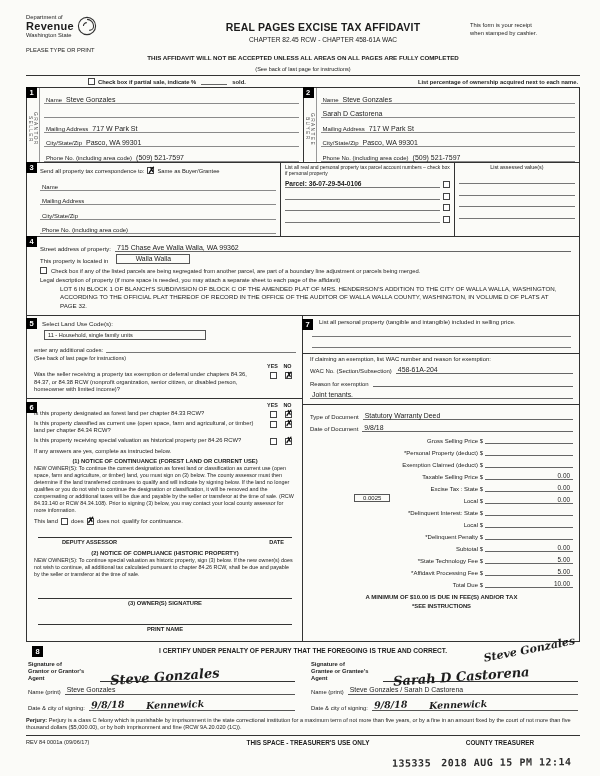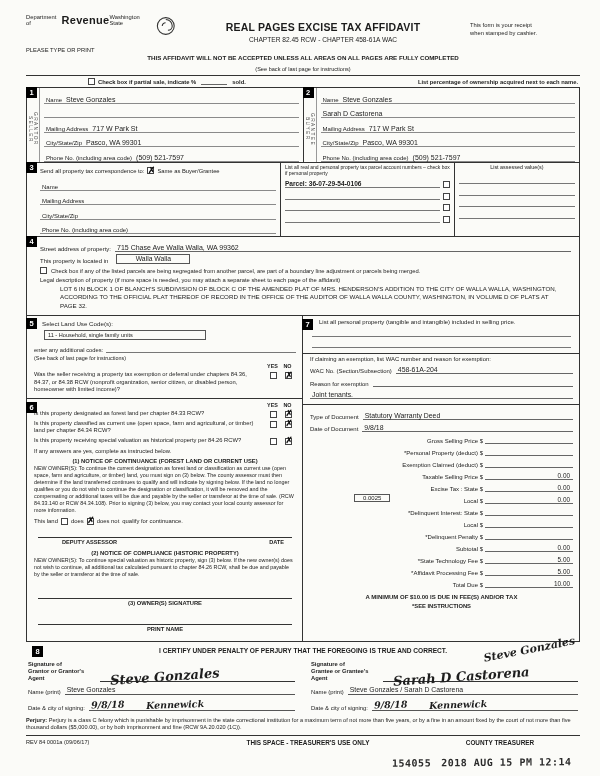--- a/index.html
+++ b/index.html
@@ -5,21 +5,21 @@
   * { box-sizing: border-box; margin: 0; padding: 0; }
   html,body { background:#d9d9d9; }
   body { font-family:"Liberation Sans", sans-serif; color:#1c1c1c; }
   .page { width:600px; height:776px; background:#fbfbf8; position:relative; overflow:hidden; margin:0 auto; }
   .inner { padding:14px 20px 0 26px; position:relative; height:100%; }
 
   
   .hdr { display:flex; align-items:flex-start; }
   .hdr-left { width:150px; }
   .logo { display:flex; align-items:flex-start; gap:3px; }
-  .logo-lines { display:flex; flex-direction:row; }
+  .logo-lines { display:flex; flex-direction:column; }
   .dept1 { font-size:5.8px; }
   .dept2 { font-size:11px; font-weight:bold; letter-spacing:.3px; }
   .dept3 { font-size:5.8px; }
   .swirl { margin-top:2px; }
   .hdr-center { flex:1; text-align:center; padding-top:7px; }
   .title { font-weight:bold; font-size:10.5px; letter-spacing:.2px; }
   .chapter { font-size:6.6px; margin-top:3px; }
   .hdr-right { width:110px; font-size:5.8px; line-height:1.3; padding-top:8px; }
   .hdr-right span { display:block; }
 
@@ -563,16 +563,16 @@
     <div class="perjury"><b>Perjury:</b> <span>Perjury is a class C felony which is punishable by imprisonment in the state correctional institution for a maximum term of not more than five years, or by a fine in an amount fixed by the court of not more than five thousand dollars ($5,000.00), or by both imprisonment and fine (RCW 9A.20.020 (1C)).</span></div>
 
     <div class="foot">
       <span class="rev">REV 84 0001a (09/06/17)</span>
       <span class="tspace">THIS SPACE - TREASURER'S USE ONLY</span>
       <span class="ctreas">COUNTY TREASURER</span>
     </div>
   </div>
 
   <div class="stamp">
-    <span>154055</span>
+    <span>135335</span>
     <span>2018 AUG 15  PM 12:14</span>
   </div>
 </div>
 
 </body></html>

